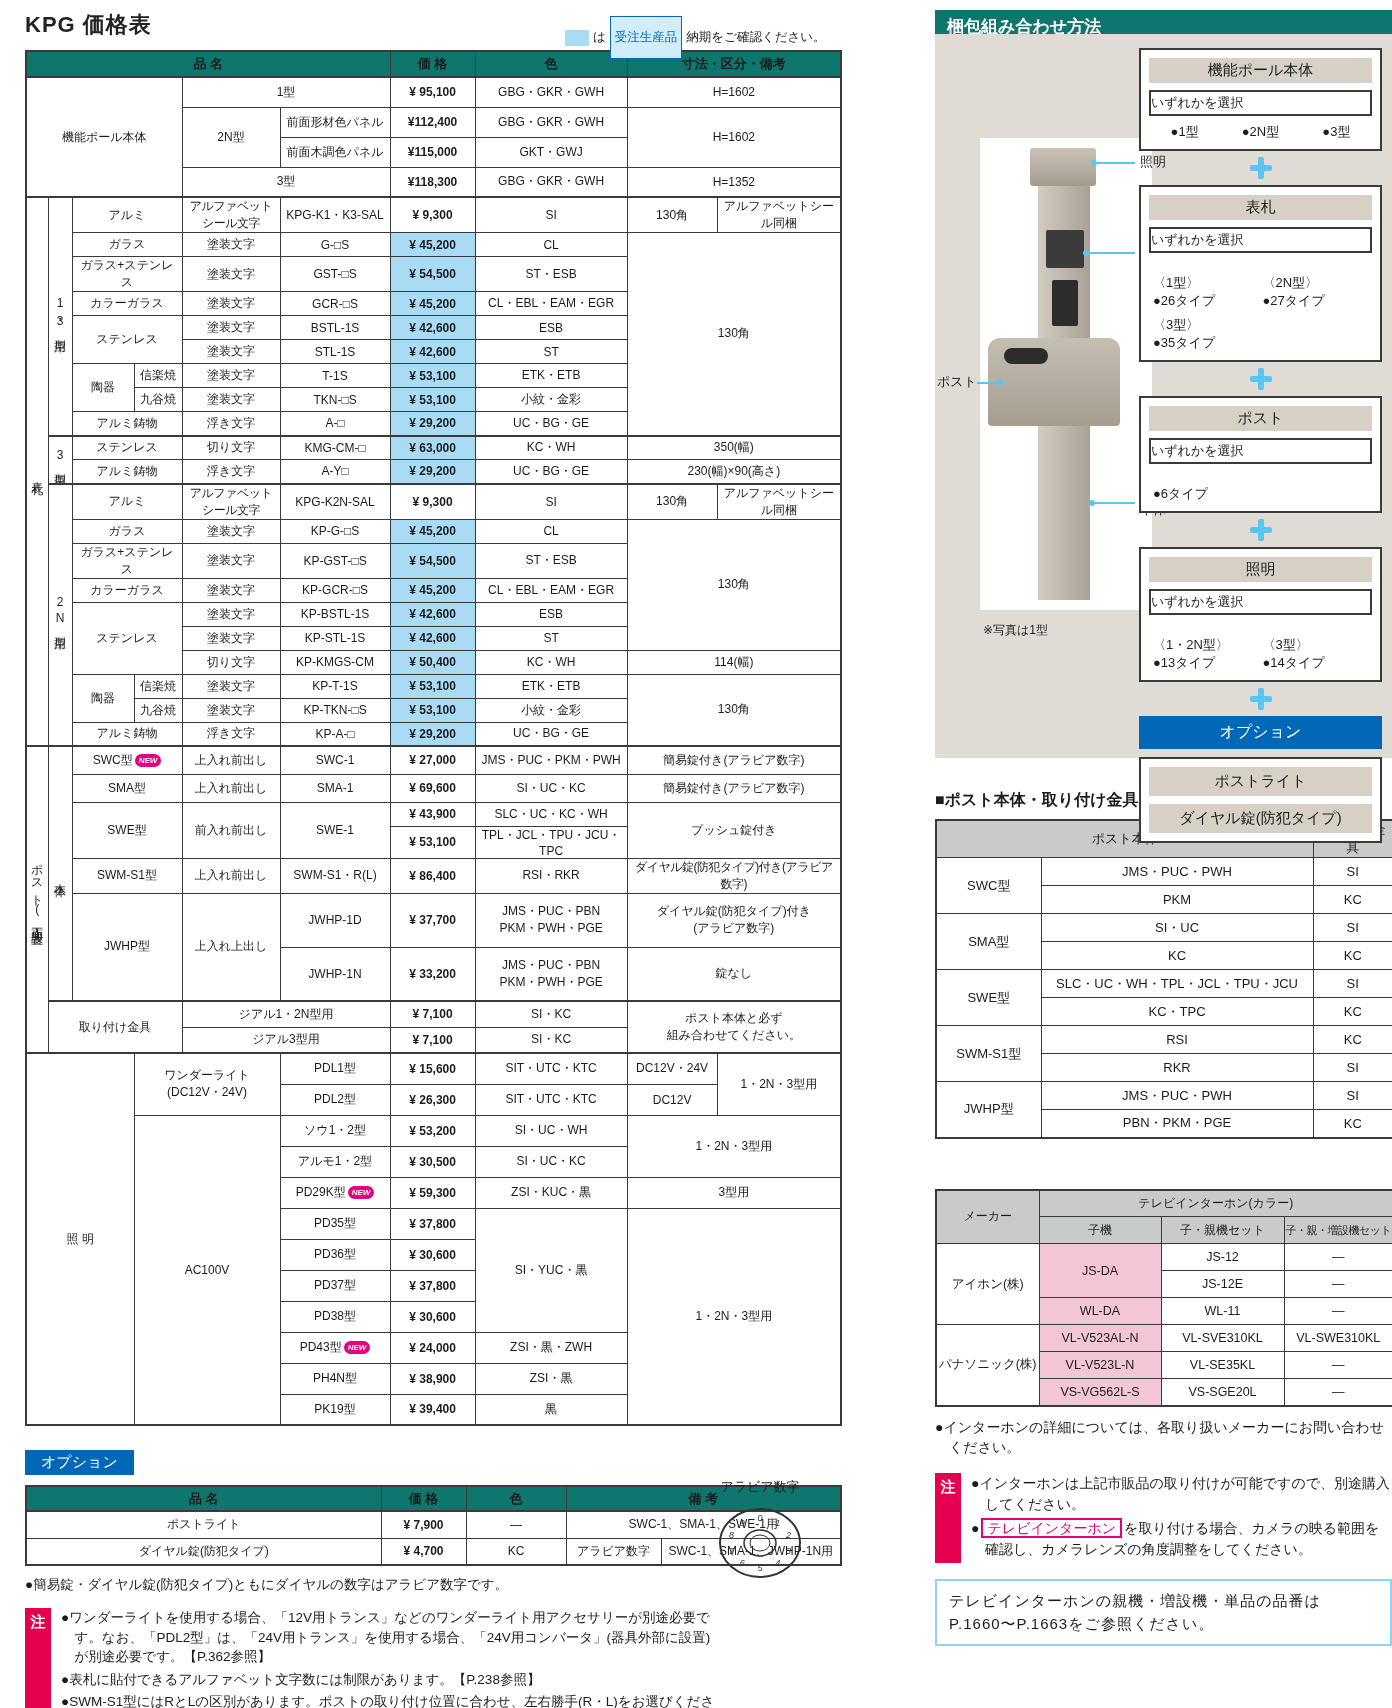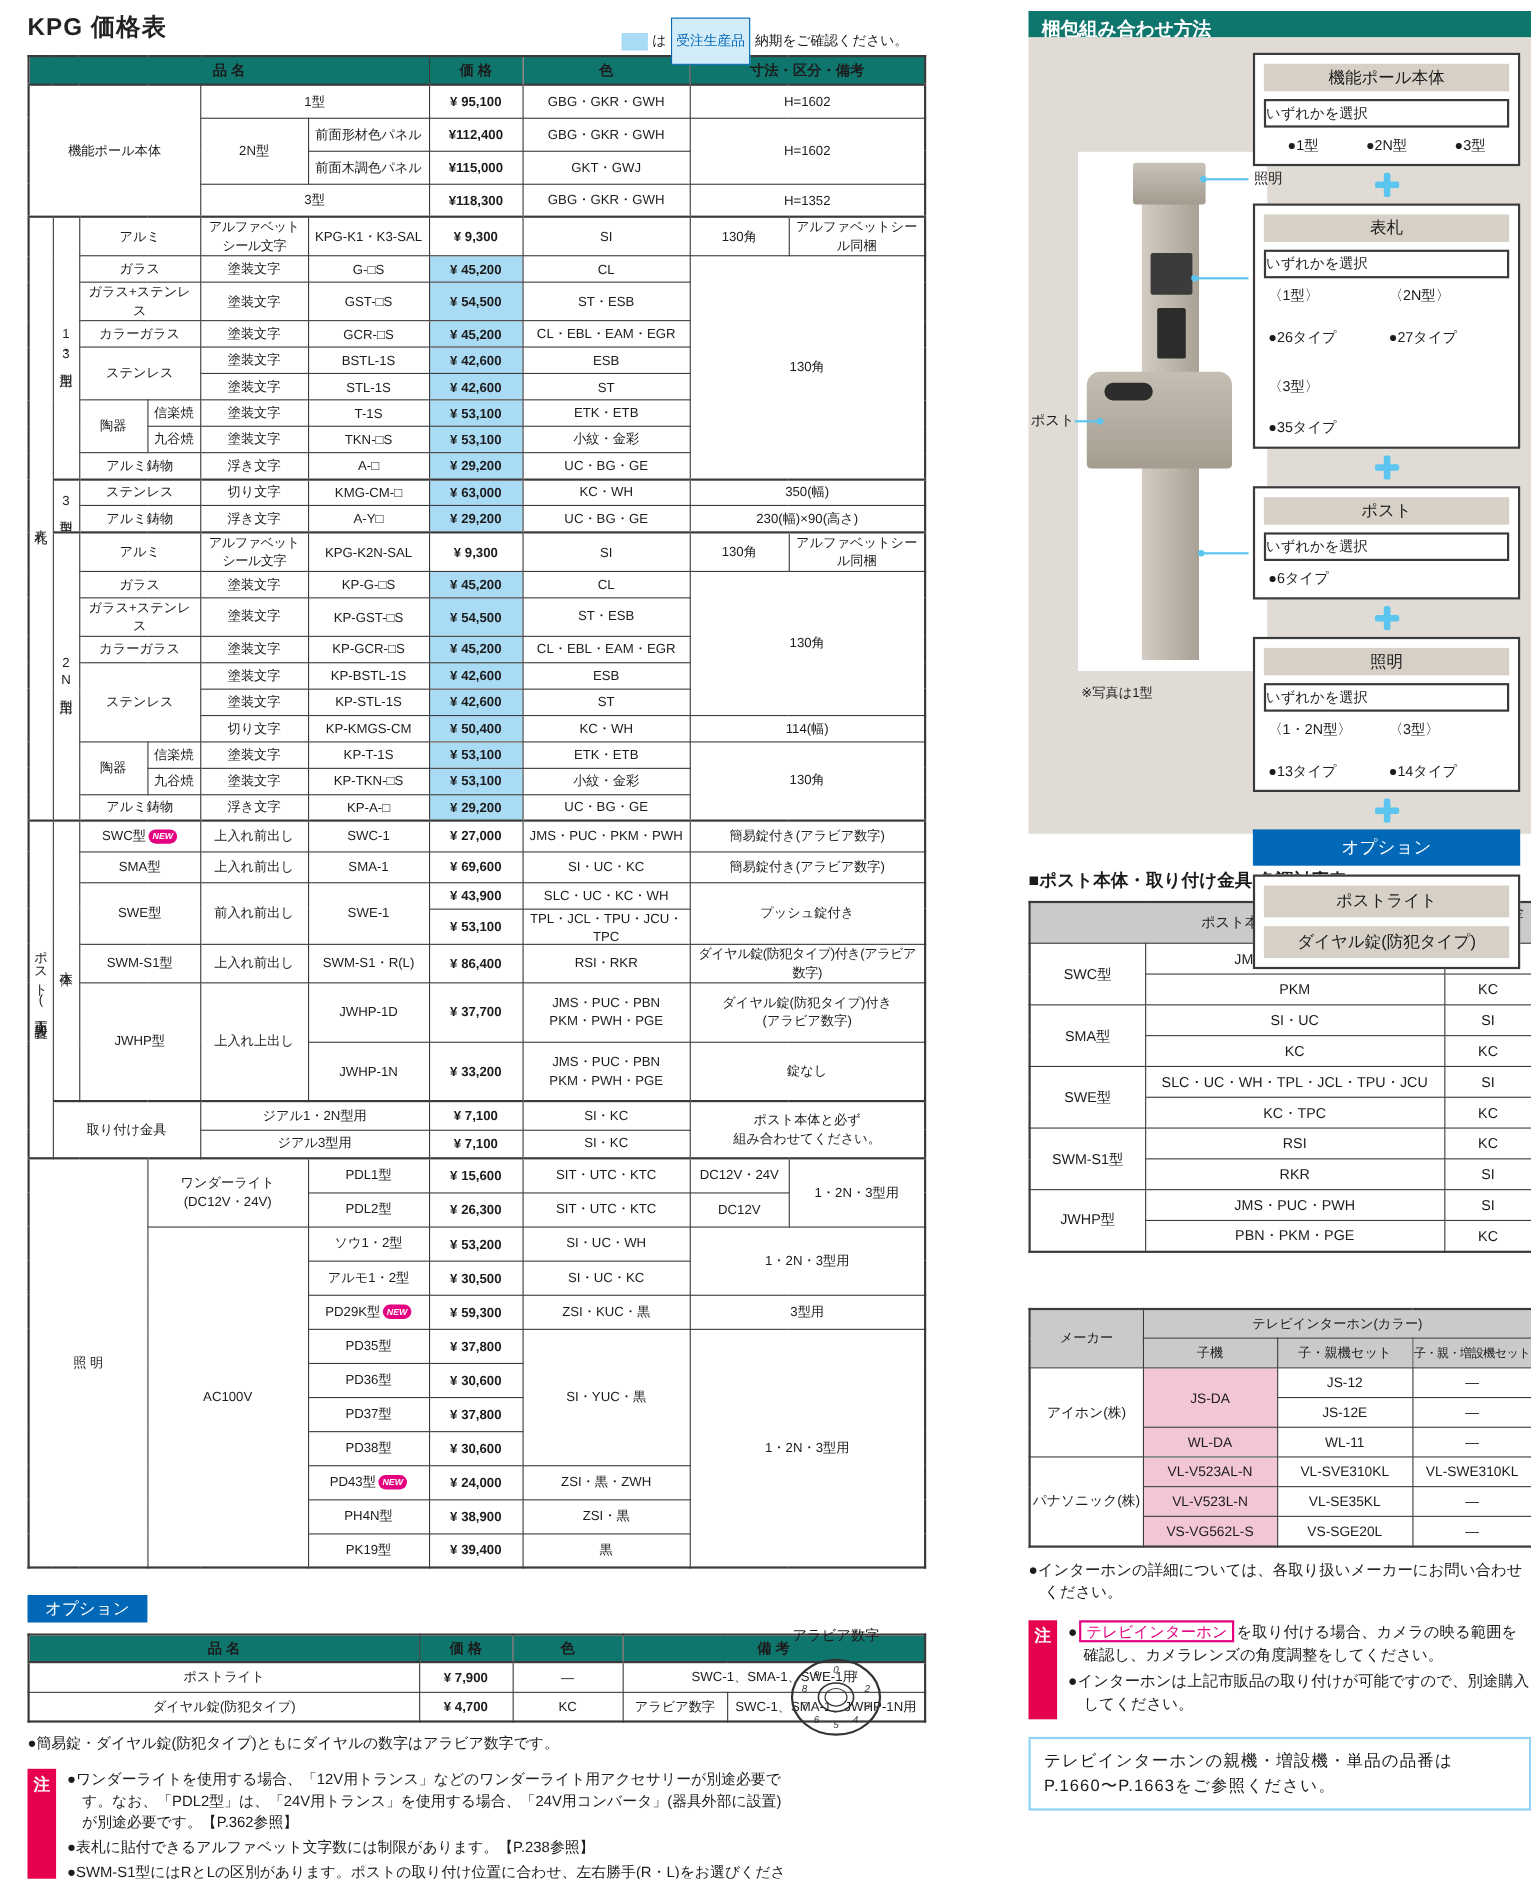--- a/index.html
+++ b/index.html
@@ -47,21 +47,21 @@
 .mailslot{position:absolute;left:16px;top:10px;width:44px;height:16px;background:#2c2c2c;border-radius:8px}
 .plabel{position:absolute;font-size:13px;white-space:pre-line;line-height:1.25}
 .pline{position:absolute;height:2px;background:#5bc5f0}
 .dot{position:absolute;width:6px;height:6px;border-radius:50%;background:#5bc5f0}
 .pcaption{position:absolute;left:48px;top:588px;font-size:12px}
 .flow{position:absolute;right:10px;top:14px;width:243px;display:flex;flex-direction:column;align-items:center}
 .fbox{width:100%;border:2px solid #3a3a3a;background:#fff;padding:8px}
 .ftitle{background:#d6d0c7;text-align:center;font-size:15px;padding:3px 0}
 .fselect{border:2px solid #3a3a3a;text-align:left;font-size:13px;padding:2px 0;margin-top:7px}
 .fopts{display:flex;justify-content:space-around;font-size:13px;margin-top:7px}
-.fgrid{display:grid;grid-template-columns:1fr 1fr;font-size:13px;margin-top:7px;row-gap:20px;padding-left:4px}
+.fgrid{display:grid;grid-template-columns:1fr 1fr;font-size:13px;margin-top:21px;row-gap:0;padding-left:4px}
 .plus{position:relative;width:22px;height:22px;margin:6px 0;flex:none}
 .plus::before,.plus::after{content:"";position:absolute;background:#5bc5f0;border-radius:2px}
 .plus::before{left:8px;top:0;width:6px;height:22px}
 .plus::after{left:0;top:8px;width:22px;height:6px}
 .fbar{width:100%;background:#0068b7;color:#fff;text-align:center;font-size:16px;padding:6px 0}
 .bbar{background:#d6d0c7;text-align:center;font-size:15px;padding:5px 0}
 .bbar+.bbar{margin-top:8px}
 .ct-title{font-size:16px;font-weight:bold;margin-top:32px}
 .ctab{width:457px;margin-top:8px;border:2px solid #3a3a3a}
 .ctab td,.ctab th{border:1px solid #3a3a3a;font-size:13px;text-align:center;vertical-align:middle;height:28px;overflow:hidden}
@@ -692,22 +692,22 @@
       <td>—</td>
     </tr>
   </tbody>
     </table>
 
   <div class="ic-note">●インターホンの詳細については、各取り扱いメーカーにお問い合わせください。</div>
 
   <div class="note-block2">
     <div class="chu-bar">注</div>
     <div class="note-items2">
+      <div class="note-item">●インターホンは上記市販品の取り付けが可能ですので、別途購入してください。</div>
       <div class="note-item">
         <span>●</span><span class="tv-tag">テレビインターホン</span><span>を取り付ける場合、カメラの映る範囲を確認し、カメラレンズの角度調整をしてください。</span>
       </div>
-      <div class="note-item">●インターホンは上記市販品の取り付けが可能ですので、別途購入してください。</div>
     </div>
   </div>
 
   <div class="info-box pre">テレビインターホンの親機・増設機・単品の品番は
 P.1660〜P.1663をご参照ください。</div>
 </div>
 
 </body></html>

